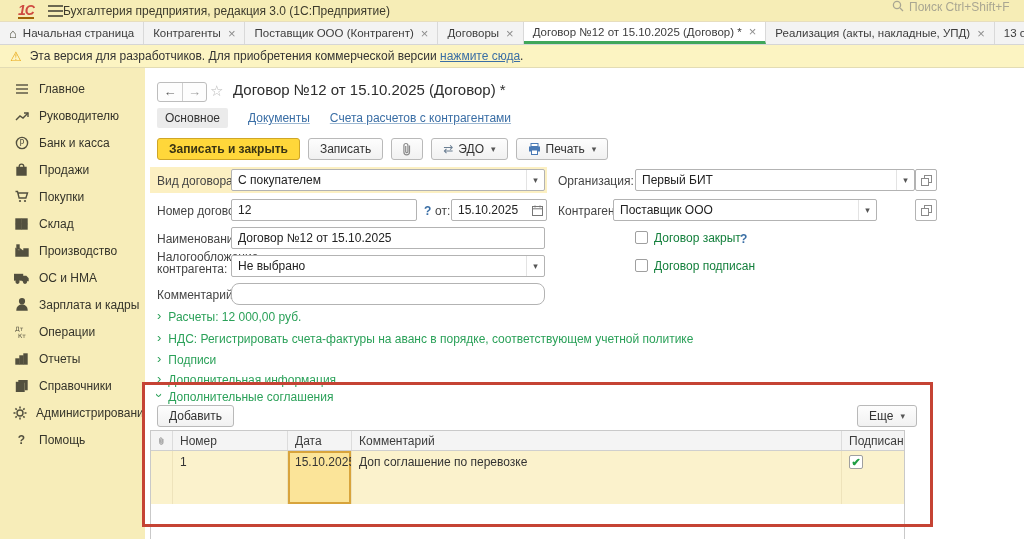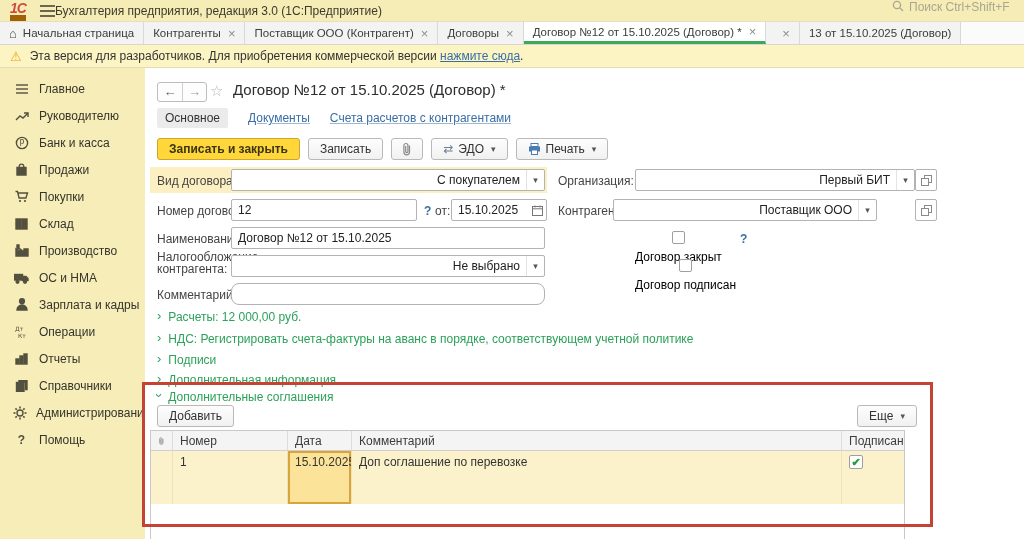--- a/index.html
+++ b/index.html
@@ -4,22 +4,22 @@
 <style>
   * { box-sizing: border-box; margin: 0; padding: 0; }
   html,body { width:1024px; height:539px; overflow:hidden; }
   .app { position:relative; width:1024px; height:539px; background:#fff;
          font-family:"Liberation Sans", sans-serif; font-size:12px; color:#333; }
 
   
   .topbar { position:absolute; left:0; top:0; width:1024px; height:22px;
             background:#f6edb6; border-bottom:1px solid #e7debe;
             display:flex; align-items:center; }
-  .logo { margin-left:10px; font-weight:bold; font-style:italic; font-size:14px;
-          color:#cf4b41; letter-spacing:-1px; border-bottom:6px solid #a16207; line-height:14px;}
+  .logo { margin-left:18px; font-weight:bold; font-style:italic; font-size:14px;
+          color:#cf4b41; letter-spacing:-1px; border-bottom:2px solid #a16207; line-height:14px;}
   .hamburger { margin-left:14px; width:15px; display:flex; flex-direction:column; gap:3px; cursor:pointer;}
   .hamburger i { height:2px; background:#6b6852; display:block; }
   .app-title { color:#3c3a2c; font-size:12px; }
   .search { position:absolute; right:0; top:0; height:28px; display:flex; 
             gap:5px; color:#a9a692; padding-right:18px; white-space:nowrap; overflow:hidden; width:132px;}
   .search svg { flex:0 0 auto; }
 
   
   .tabbar { position:absolute; left:0; top:22px; width:1024px; height:23px; background:#fbfbfb;
             border-bottom:1px solid #d6d6d6; display:flex; }
@@ -62,30 +62,30 @@
          display:inline-flex; align-items:center; gap:5px; padding:0 11px; cursor:pointer; color:#333; font-size:12px;}
   .btn.primary { background:#ffd73a; border-color:#cfa627; font-weight:bold; color:#3a3413; }
   .btn .dd { font-size:9px; color:#555; margin-left:2px; }
   .btn.iconbtn { padding:0 9px; }
   .edo-ic { color:#6b7f93; font-size:12px; }
 
   .lbl { color:#444; }
   .field { position:absolute; height:22px; border:1px solid #b3b3b3; border-radius:2px; background:#fff;
            display:flex; align-items:center; font-size:12px; color:#222; }
   .field input { border:none; outline:none; width:100%; height:100%; padding:0 6px; font:inherit; color:#222; background:transparent;}
-  .field .val { flex:1; padding:0 6px; white-space:nowrap; overflow:hidden;text-align:right; }
+  .field .val { flex:1; padding:0 6px; white-space:nowrap; overflow:hidden; }
   .field .dd-btn { width:18px; align-self:stretch; display:flex; align-items:center; justify-content:center;
                    color:#555; font-size:9px; cursor:pointer; border-left:1px solid #e3e3e3;}
   .field .cal-btn { width:20px; align-self:stretch; display:flex; align-items:center; justify-content:center; cursor:pointer;}
   .open-btn { position:absolute; width:22px; height:22px; border:1px solid #b3b3b3; border-radius:2px; background:#fff;
               display:flex; align-items:center; justify-content:center; cursor:pointer; }
   .hint { color:#3a6ea5; font-weight:bold; cursor:pointer; }
   .row-hl { position:absolute; background:#fcf0c2; }
 
-  .cb { position:absolute; display:flex; align-items:center; gap:6px; cursor:pointer; color:#000000;flex-direction:column;}
+  .cb { position:absolute; display:flex; align-items:flex-start; gap:6px; cursor:pointer; color:#15803d;}
   .cb .box { width:13px; height:13px; border:1px solid #9f9f9f; border-radius:2px; background:#fff; }
 
   .expander { position:absolute; display:flex; align-items:center; gap:7px; color:#2ba159; cursor:pointer; height:17px;}
   .expander .chev { font-size:13px; line-height:1; transform:translateY(-1px); }
   .expander.open .chev { transform:rotate(90deg) translateX(-1px); }
 
   
   .tblwrap { position:absolute; left:5px; top:362px; width:755px; height:177px;
              border:1px solid #c9c9c9; background:#fff; }
   .thead { display:grid; grid-template-columns:22px 115px 64px 490px 62px; height:20px;
@@ -142,20 +142,21 @@
     </div>
     <div class="tab">
       <span>Договоры</span>
       <span class="close">×</span>
     </div>
     <div class="tab active">
       <span>Договор №12 от 15.10.2025 (Договор) *</span>
       <span class="close">×</span>
     </div>
     <div class="tab">
+      <span>Реализация (акты, накладные, УПД)</span>
       <span class="close">×</span>
     </div>
     <div class="tab">
       <span>13 от 15.10.2025 (Договор)</span>
 
     </div>
   </div>
 
   <div class="warnbar">
     <span class="warn-icon">⚠</span>

